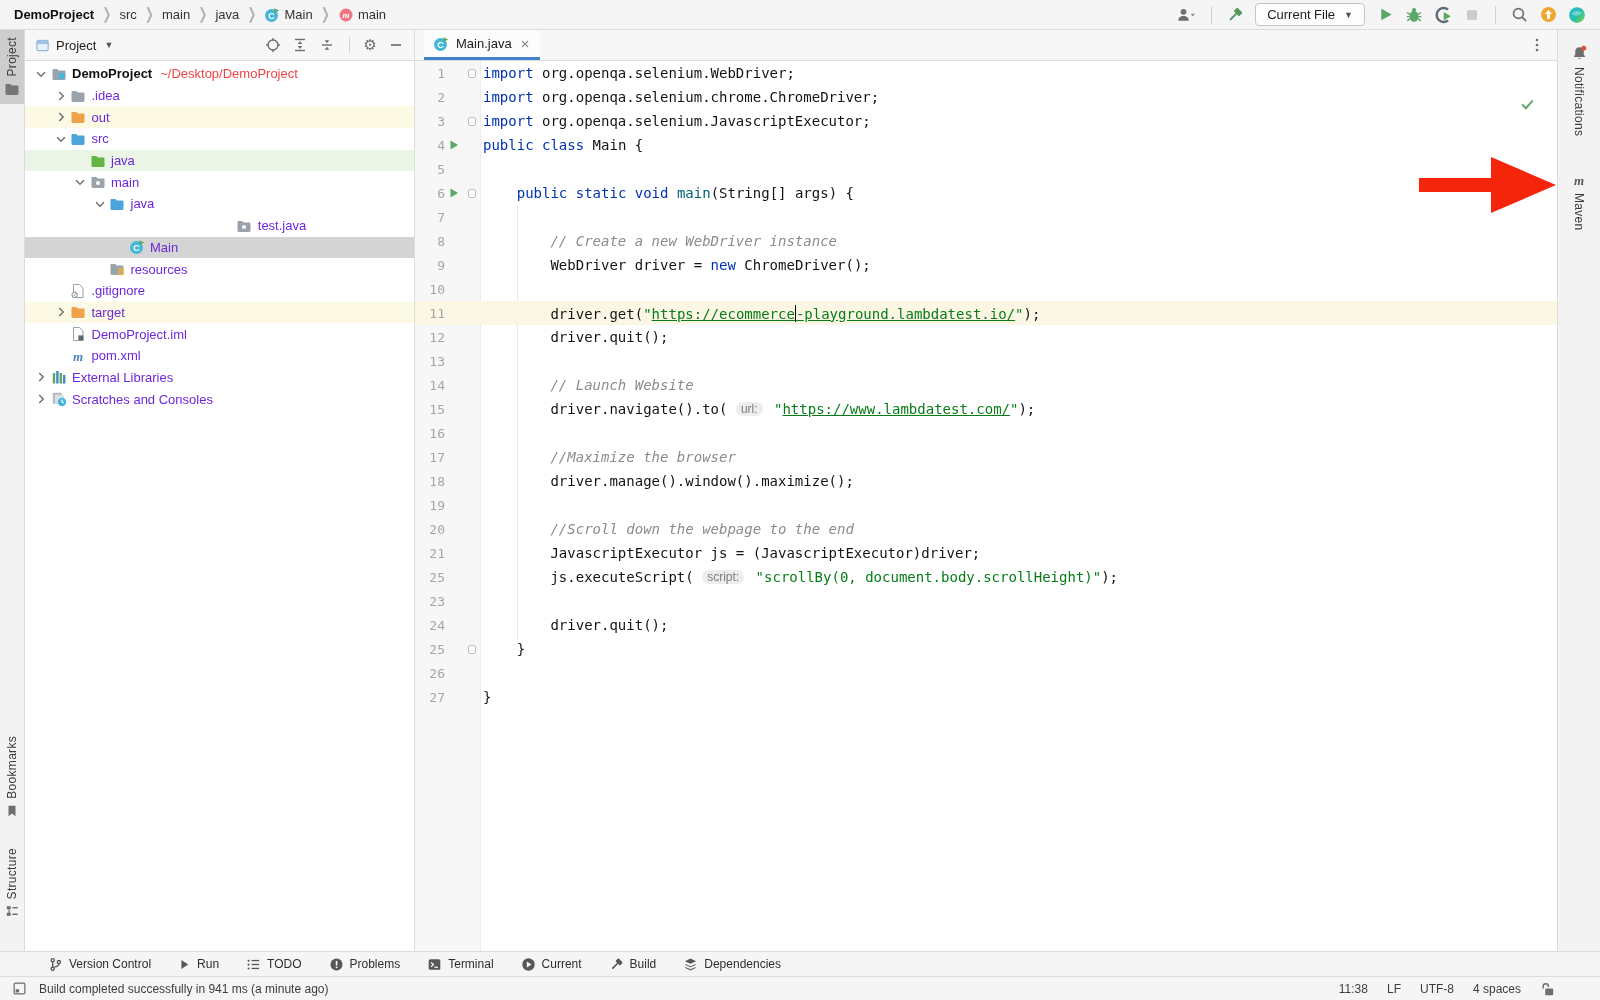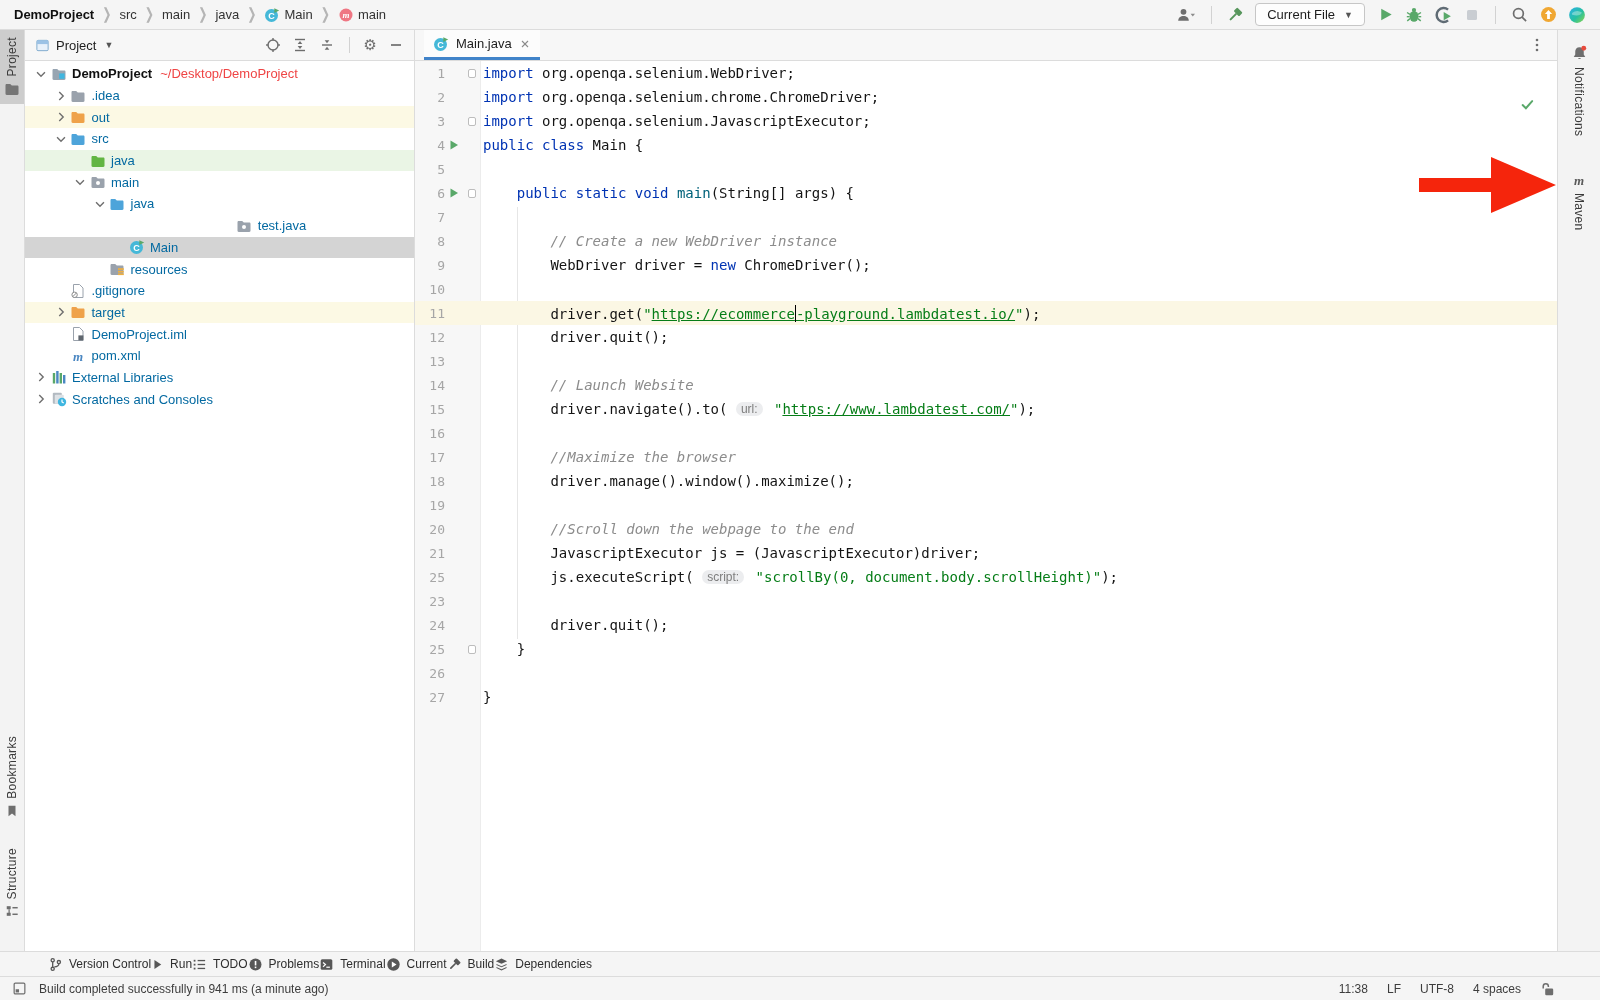--- a/index.html
+++ b/index.html
@@ -47,21 +47,21 @@
   .pj-caret{font-size:9px;color:#555;margin-left:2px}
   .pj-icons{margin-left:auto;display:flex;align-items:center;gap:11px}
   .pj-icons .tb-sep{height:16px}
   .tree{padding-top:2px;font-size:13px;overflow:hidden;flex:1}
   .t-row{height:21.7px;display:flex;align-items:center}
   .t-row.yellow{background:var(--row_yellow)}
   .t-row.green{background:var(--row_green)}
   .t-row.sel{background:var(--row_selected)}
   .t-chev{width:18px;height:16px;display:flex;align-items:center;justify-content:center;flex:none}
   .t-ic{width:17px;height:16px;flex:none;display:flex;align-items:center;justify-content:center}
-  .t-lab{margin-left:5px;white-space:nowrap;color:#0369a1}
+  .t-lab{margin-left:5px;white-space:nowrap;color:#6d28d9}
   .t-lab.b{font-weight:bold;color:#101010}
   .t-suffix{color:#ef4444;margin-left:8px;white-space:nowrap}
 
   
   .editor{flex:1;display:flex;flex-direction:column;position:relative;background:#fff;min-width:0}
   .tabbar{height:31px;background:var(--chrome2);border-bottom:1px solid var(--border);
           display:flex;align-items:stretch;padding-left:9px;flex:none}
   .tab{display:flex;align-items:center;gap:7px;padding:0 9px;background:#fcfcfc;
        border-bottom:3px solid var(--accent);font-size:13px;color:#1d1d1d}
   .tab-more{margin-left:auto;align-self:center;padding-right:12px}
@@ -81,21 +81,21 @@
   .tk-cm{color:var(--comment);font-style:italic}
   .tk-str{color:var(--str)}
   .tk-link{color:var(--str);text-decoration:underline}
   .tk-hint{font-family:"Liberation Sans",sans-serif;font-size:12px;color:#7d7d7d;background:#ecedef;
            border-radius:7px;padding:0 5px;margin-right:3px;vertical-align:1px}
   .tk-caret{display:inline-block;width:0;border-left:1.6px solid #000;height:17px;vertical-align:-3px}
   .ed-check{position:absolute;top:36px;right:22px}
 
   
   .bottombar{height:25px;border-top:1px solid var(--border);background:var(--chrome);
-             display:flex;align-items:center;padding-left:48px;font-size:12px;color:#2e2e2e}
+             display:flex;align-items:center;gap:27px;padding-left:48px;font-size:12px;color:#2e2e2e}
   .tool{display:flex;align-items:center;gap:6px}
   .statusbar{height:24px;border-top:1px solid var(--border);background:var(--chrome);
              display:flex;align-items:center;padding:0 12px;font-size:12px;color:#3d3d3d;gap:12px}
   .sb-right{margin-left:auto;display:flex;gap:19px;align-items:center;padding-right:32px}
 
   .arrow{position:absolute;left:1419px;top:157px;z-index:40}
 </style>
 </head>
 <body>
 

